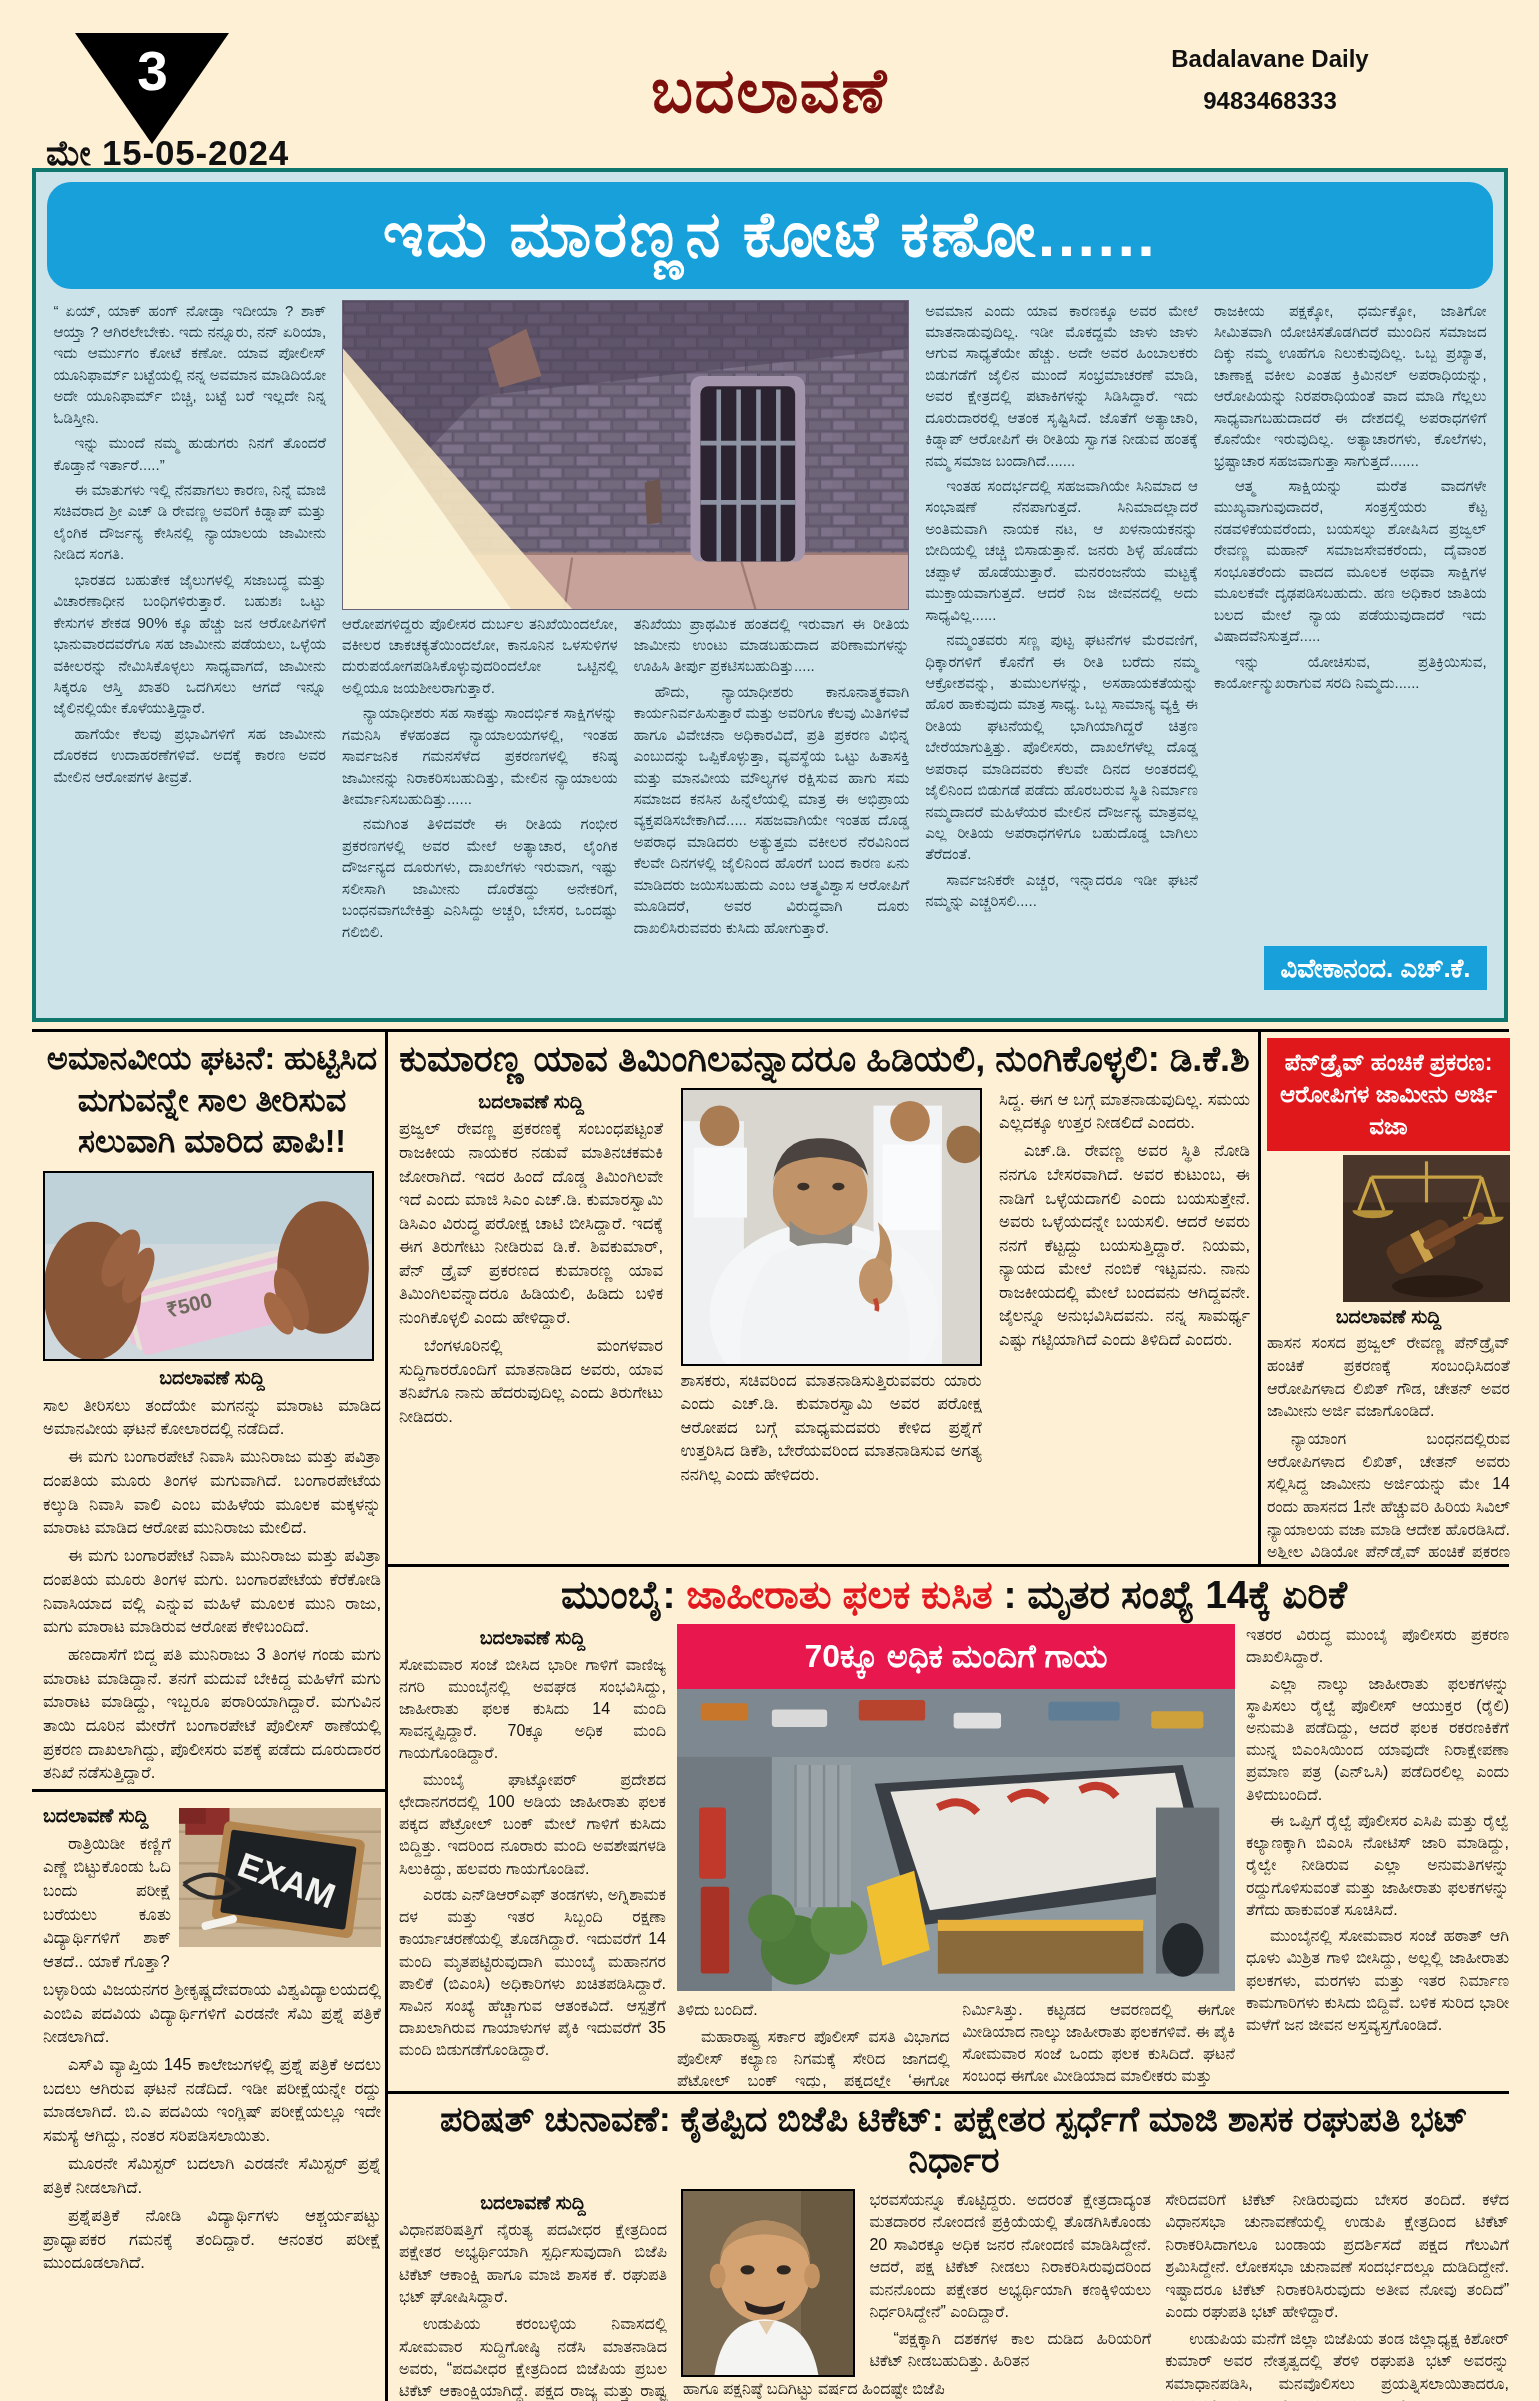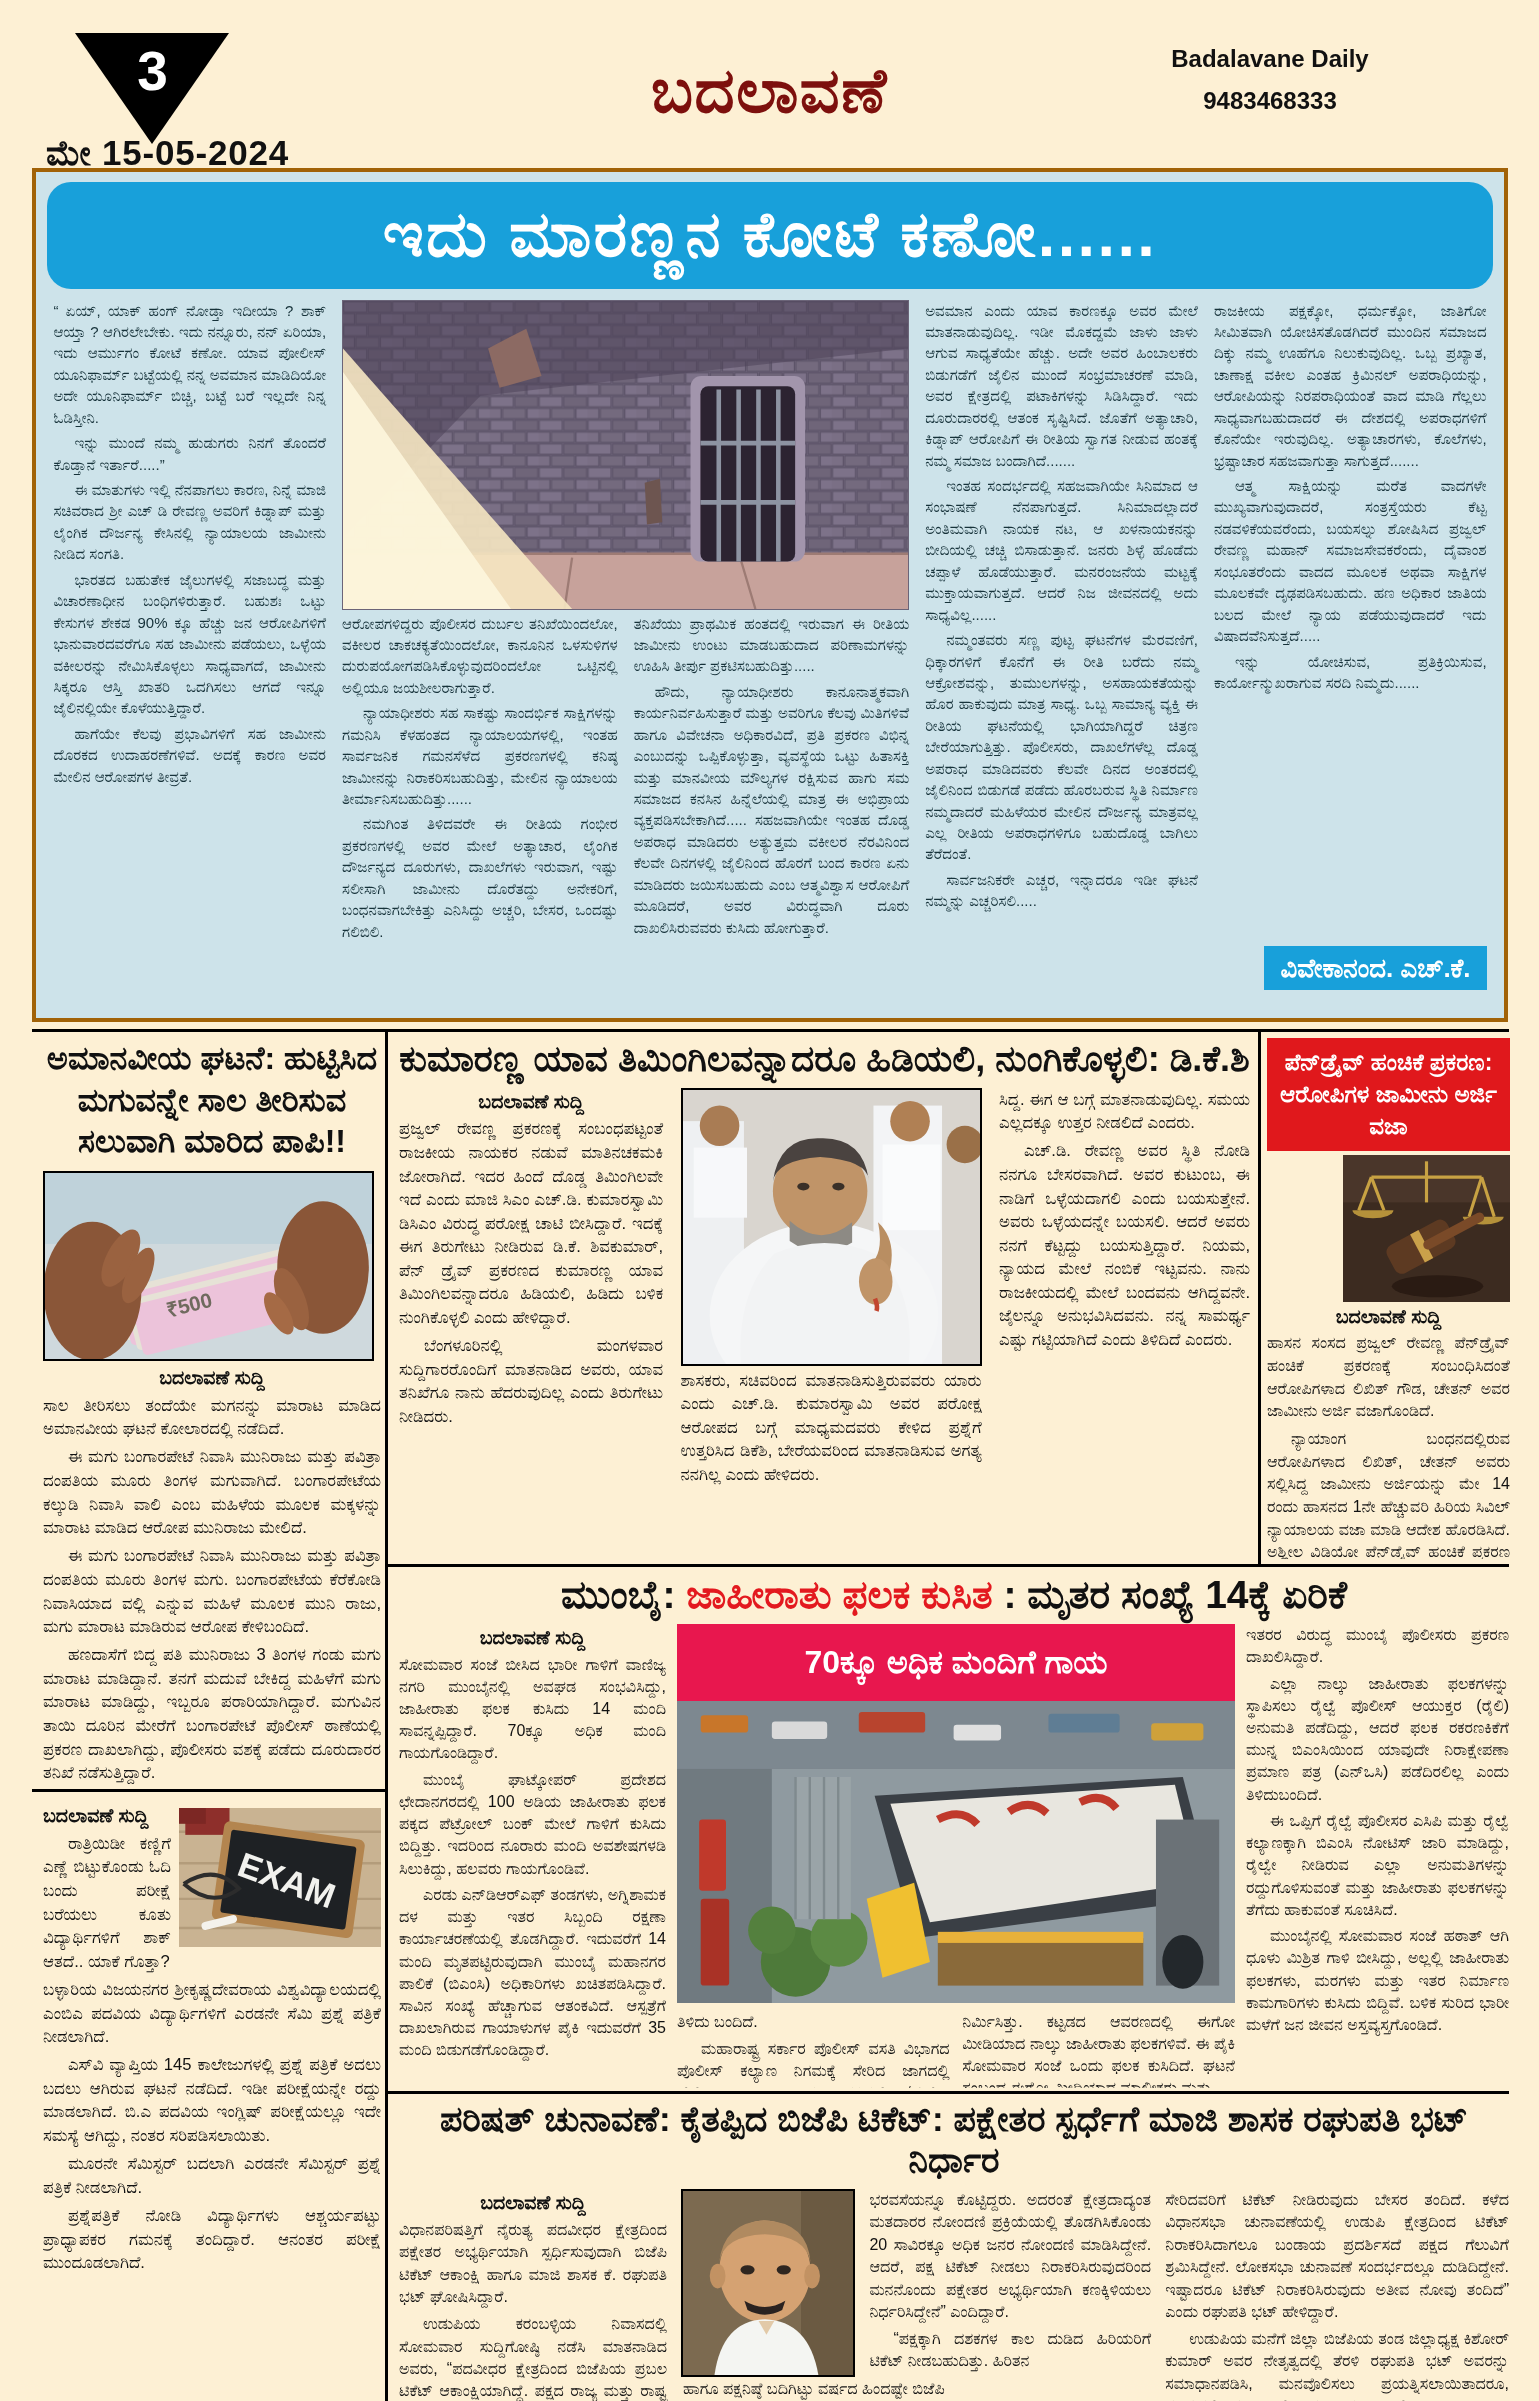--- a/index.html
+++ b/index.html
@@ -9,21 +9,21 @@
   .tri-wrap{position:absolute;left:75px;top:33px;width:155px;height:111px;}
   .tri{width:0;height:0;border-left:77px solid transparent;border-right:77px solid transparent;border-top:111px solid #000;}
   .pagenum{position:absolute;left:0;top:6.3px;width:155px;text-align:center;color:#fff;font-size:55px;font-weight:bold;}
   .date{position:absolute;left:46px;top:133px;font-size:35px;font-weight:bold;letter-spacing:0.8px;}
   .m-title{position:absolute;left:50%;transform:translateX(-50%);top:55px;margin:0;
            font-size:62px;font-weight:bold;color:#7d100d;letter-spacing:1.6px;}
   .contact{position:absolute;right:32px;top:38px;width:474px;text-align:center;font-weight:bold;}
   .contact div{font-size:24px;line-height:1.75;}
   
   .lead{position:absolute;left:32px;top:168px;width:1476px;height:854px;background:#cde3ea;
-        border:4px solid #a16207;box-sizing:border-box;}
+        border:4px solid #0f766e;box-sizing:border-box;}
   .lead-band{margin:9.5px 11px 11px 11px;height:107px;background:#18a0da;border-radius:24px;
              display:flex;align-items:center;justify-content:center;}
   .lead-band span{color:#fff;font-size:63px;font-weight:bold;letter-spacing:2.4px;}
   .lead-cols{display:grid;grid-template-columns:1fr 2.08fr 1fr 1fr;gap:16px;margin:6.3px 17.4px;
              height:695px;overflow:hidden;color:#16323a;}
   .lead-cols p{margin:0 0 4px 0;font-size:15px;line-height:1.43;text-align:justify;text-indent:1.4em;}
   .lead-cols p:first-child{text-indent:0;}
   .lmid-img{width:100%;height:310px;border:0.8px solid #6b6478;box-sizing:border-box;}
   .lmid-cols{display:grid;grid-template-columns:1fr 1fr;gap:16px;margin-top:0;}
   .c5wrap{position:relative;}
@@ -54,21 +54,21 @@
   .pend-banner{background:#e0181c;color:#fff;font-weight:bold;text-align:center;
                font-size:23px;line-height:1.4;padding:8px 4.7px;}
   .pend .gavel{float:right;width:167px;height:147px;margin:1.6px 0 3.2px 6.3px;}
   .pend .body p{font-size:16px;}
   
   .mum{position:absolute;left:399px;top:1573px;width:1110px;height:515px;overflow:hidden;}
   .mum h2{margin:0 0 6.3px 0;font-size:39px;text-align:center;font-weight:bold;}
   .mum h2 .red{color:#e3191f;}
   .mum-cols{display:grid;grid-template-columns:267px 558px 1fr;gap:11px;}
   .mum-band{background:#e8174e;color:#fff;font-weight:bold;font-size:32px;text-align:center;
-            padding:20px 0;}
+            padding:14px 0;}
   .mum .photo{width:100%;height:302px;}
   .mum-sub{display:grid;grid-template-columns:1fr 1fr;gap:12.6px;margin-top:4.7px;}
   .mum .body p{font-size:16px;line-height:1.38;}
   
   .bjp{position:absolute;left:399px;top:2099px;width:1110px;height:302px;overflow:hidden;}
   .bjp h2{margin:0 0 8px 0;font-size:35px;text-align:center;font-weight:bold;}
   .bjp-cols{display:grid;grid-template-columns:268px 174px 1fr 1.22fr;gap:14.2px;}
   .bjp .photo{width:100%;height:188px;border:2.4px solid #000;box-sizing:border-box;}
   .bjp .body p{font-size:16px;line-height:1.4;}
   .bjp-foot{position:absolute;left:284px;bottom:3.2px;width:474px;font-size:16px;}

